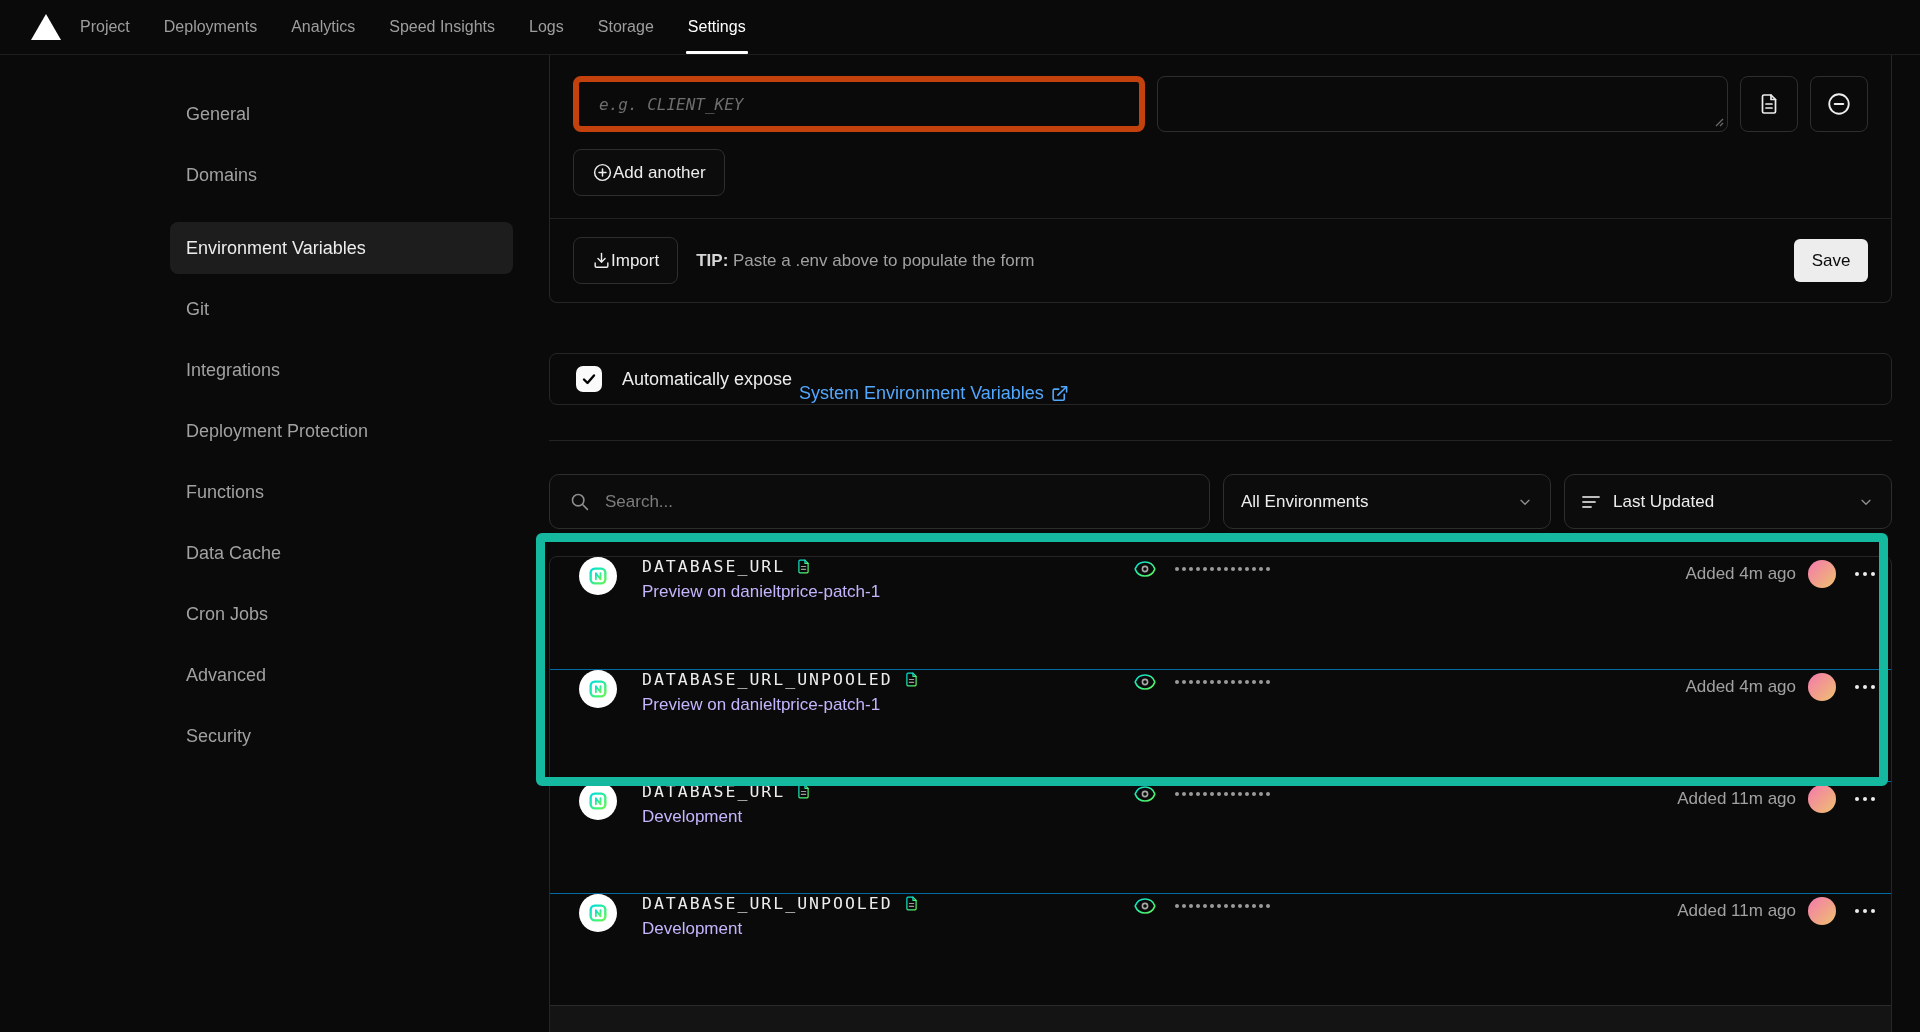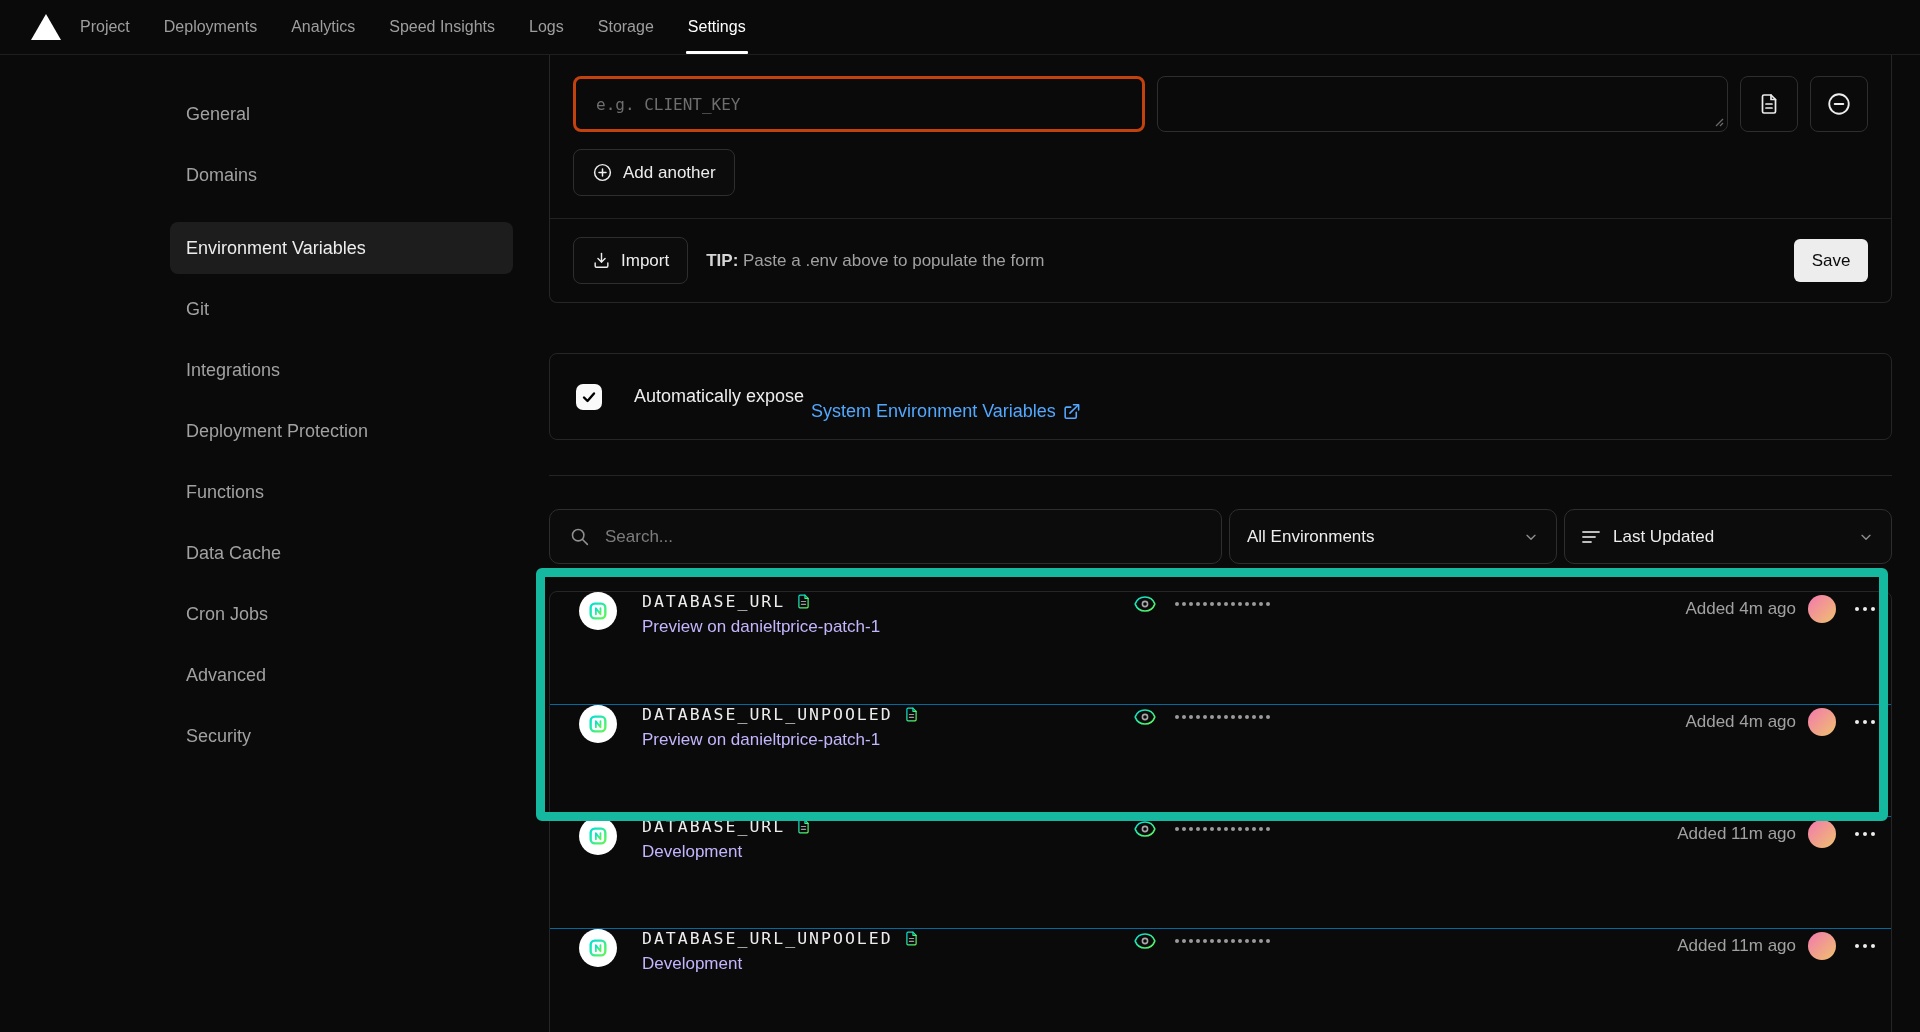--- a/index.html
+++ b/index.html
@@ -24,54 +24,54 @@
   .side-item { height:52px; display:flex; align-items:center; padding:0 16px;
     margin-bottom:9px; border-radius:8px; font-size:18px; color:#a1a1a1; cursor:pointer; }
   .side-item.active { background:#1d1d1d; color:#ededed; font-weight:500;margin-top:21px; }
 
   
   .main { flex:1; padding:0 28px 0 19px; }
   .card { border:1px solid #262626; border-radius:8px; background:#0a0a0a; }
 
   .form-card { border-top:none; border-radius:0 0 8px 8px; padding-top:21px; }
   .kv-row { display:flex; gap:12px; padding:0 23px; height:56px; }
-  .txt-input { background:#0a0a0a; border:3px solid #c2410c; border-radius:8px;
-    color:#ededed; font-size:16px; padding:0 20px; outline:none; }
+  .txt-input { background:#0a0a0a; border:6px solid #c2410c; border-radius:8px;
+    color:#ededed; font-size:16px; padding:0 20px; outline:none;font-style:italic; }
   .key-input { flex:0 0 572px; font-family:"DejaVu Sans Mono", monospace; }
   .key-input::placeholder { color:#6e6e6e; font-family:"DejaVu Sans Mono", monospace; }
   .value-wrap { flex:1; position:relative; }
   .value-area { width:100%; height:56px; background:#0a0a0a; border:1px solid #2e2e2e;
     border-radius:8px; resize:none; outline:none; color:#ededed; font-size:16px;
     padding:8px 14px; font-family:"Liberation Sans", sans-serif; }
   .resize-grip { position:absolute; right:4px; bottom:5px; pointer-events:none; }
   .icon-btn { flex:0 0 58px; height:56px; border:1px solid #2e2e2e; border-radius:8px;
     background:#0a0a0a; display:flex; align-items:center; justify-content:center; cursor:pointer; }
 
-  .ghost-btn { display:inline-flex; align-items:center; gap:10px; height:47px;
+  .ghost-btn { display:inline-flex; align-items:center; height:47px;
     padding:0 18px; border:1px solid #2e2e2e; border-radius:8px; background:#0c0c0c;
     color:#ededed; font-size:17px; font-weight:500; cursor:pointer; }
   .add-row { padding:17px 23px 0; }
   .hr { height:1px; background:#222; margin-top:22px; }
   .form-footer { height:83px; display:flex; align-items:center; padding:0 23px; }
   .tip { margin-left:18px; font-size:17px; color:#a1a1a1; }
   .tip b { color:#d6d6d6; font-weight:700; }
   .save-btn { margin-left:auto; width:74px; height:43px; border:none; border-radius:6px;
     background:#ededed; color:#0a0a0a; font-size:17px; font-weight:500;
     font-family:"Liberation Sans", sans-serif; cursor:pointer; }
 
-  .expose-card { margin-top:50px; height:87px; display:flex; align-items:center;
-    padding:0 26px; gap:32px; }
+  .expose-card { margin-top:50px; height:52px; display:flex; align-items:center;
+    padding:0 26px; gap:20px; }
   .checkbox { width:26px; height:26px; border-radius:7px; background:#fafafa;
     display:flex; align-items:center; justify-content:center; cursor:pointer; flex-shrink:0; }
   .expose-text { font-size:18px; color:#ededed; display:flex; align-items:center; gap:7px; }
   .link { color:#52a8ff; cursor:pointer; display:inline-flex; align-items:center; gap:6px;margin-top:29px; }
 
   .section-divider { height:1px; background:#242424; margin-top:35px; }
 
-  .filter-row { margin-top:33px; display:flex; gap:7px; height:55px;justify-content:flex-end; }
+  .filter-row { margin-top:33px; display:flex; gap:13px; height:55px;justify-content:flex-end; }
   .search-box { flex:1; display:flex; align-items:center; gap:15px; padding:0 19px;
     border:1px solid #2e2e2e; border-radius:10px; background:#0c0c0c; }
   .search-box input { flex:1; background:transparent; border:none; outline:none;
     color:#ededed; font-size:17px; font-family:"Liberation Sans", sans-serif; }
   .search-box input::placeholder { color:#7d7d7d; }
   .select-box { width:328px; display:flex; align-items:center; gap:12px; padding:0 17px;
     border:1px solid #2e2e2e; border-radius:10px; background:#0c0c0c; font-size:17px;
     color:#ededed; cursor:pointer; }
   .select-box .chev { margin-left:auto; }
 

